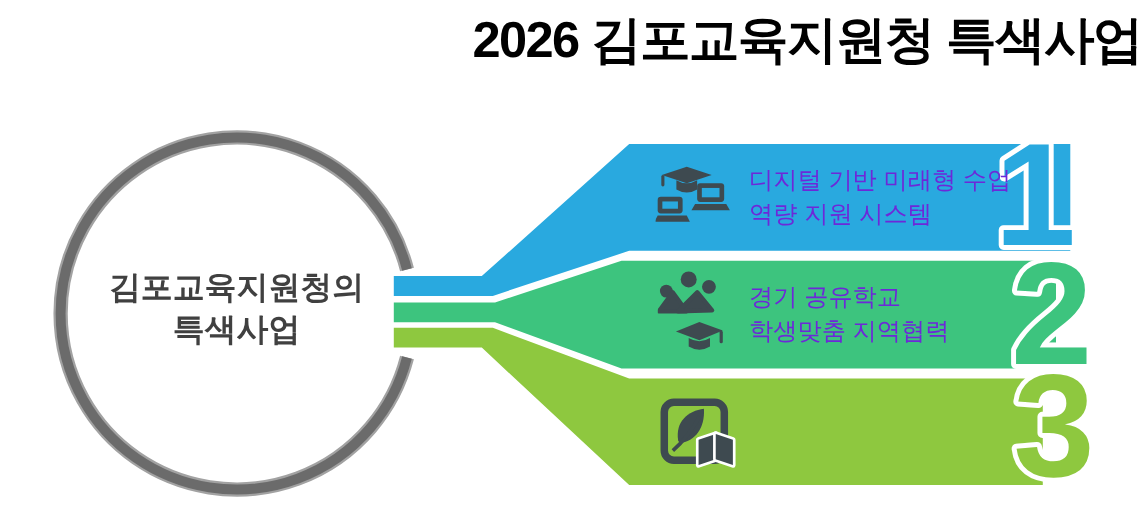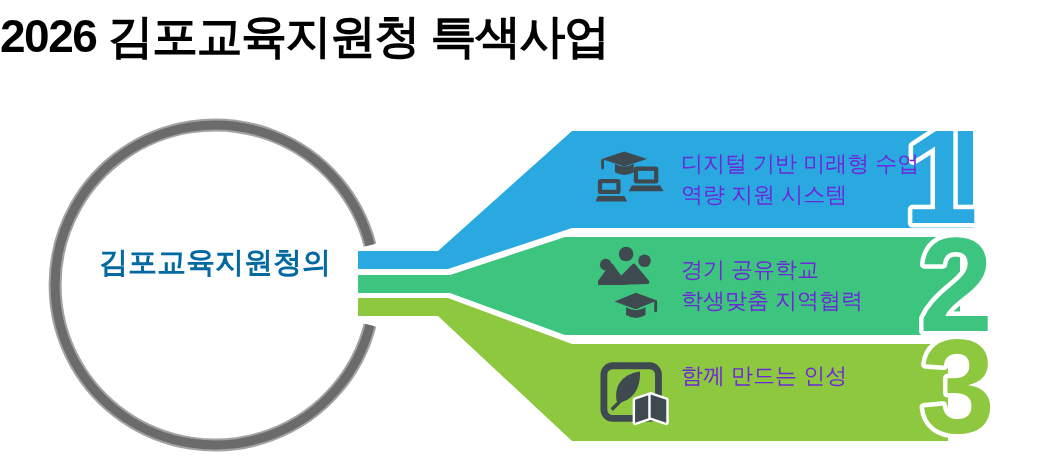--- a/index.html
+++ b/index.html
@@ -2,27 +2,27 @@
 <html><head>
 <meta charset="utf-8">
 <style>
   html,body{margin:0;padding:0;background:#ffffff;}
   .stage{
     position:relative;width:1038px;height:461px;background:#ffffff;overflow:hidden;
     font-family:"Liberation Sans","DejaVu Sans",sans-serif;
   }
   .title{
     position:absolute;left:0;top:10px;width:1038px;margin:0;
-    text-align:left;font-size:46px;line-height:52px;font-weight:800;
+    text-align:right;font-size:46px;line-height:52px;font-weight:800;
     letter-spacing:-1.5px;color:#000000;white-space:nowrap;
   }
   .art{position:absolute;left:0;top:0;width:1038px;height:461px;}
   .circle-label{
     position:absolute;left:55px;top:243px;width:320px;
-    text-align:center;font-size:29px;line-height:38px;font-weight:700;color:#0369a1;
+    text-align:center;font-size:29px;line-height:38px;font-weight:700;color:#404040;
   }
   .item-text{
     position:absolute;left:681px;width:300px;
     color:#6d28d9;font-size:22px;line-height:31px;font-weight:400;
     white-space:nowrap;
   }
   .item-text.t1{top:148px;}
   .item-text.t2{top:254px;}
   .item-text.t3{top:360px;}
   .icon{position:absolute;}
@@ -52,20 +52,21 @@
 
     <path d="M358,298 L448,298 L572,344 L948,344 L948,441 L572,441 L438,316 L358,316 Z" fill="#8EC83F"></path>
 
     <text class="num" x="978" y="223" text-anchor="end" paint-order="stroke" stroke="#ffffff" stroke-width="9" stroke-linejoin="round" fill="#29A9DF">1</text>
     <text class="num" x="993" y="331" text-anchor="end" paint-order="stroke" stroke="#ffffff" stroke-width="9" stroke-linejoin="round" fill="#3DC47E">2</text>
     <text class="num" x="995" y="433" text-anchor="end" paint-order="stroke" stroke="#ffffff" stroke-width="9" stroke-linejoin="round" fill="#8EC83F">3</text>
   </svg>
 
   <div class="circle-label">
     <div>김포교육지원청의</div>
+    <div>특색사업</div>
   </div>
 
   <svg class="icon i1" width="68" height="62" viewBox="0 0 72 62" aria-hidden="true">
     <g fill="#3E4A50">
       <path d="M6 12 L30 4 L54 12 L30 20 Z"></path>
       <path d="M20 17 Q30 23 40 17 L40 26 Q30 32 20 26 Z"></path>
       <rect x="5.5" y="12" width="3" height="11" rx="1.5"></rect>
       <rect x="40" y="20" width="26" height="18" rx="3"></rect>
       <path d="M38 40 L68 40 L71.5 46 L34.5 46 Z"></path>
       <rect x="2" y="33" width="24" height="16" rx="3"></rect>
@@ -100,16 +101,15 @@
 
   <div class="item-text t1">
     <div>디지털 기반 미래형 수업</div>
     <div>역량 지원 시스템</div>
   </div>
   <div class="item-text t2">
     <div>경기 공유학교</div>
     <div>학생맞춤 지역협력</div>
   </div>
   <div class="item-text t3">
-    <div>함께 만드는 인성</div>
   </div>
 
 </div>
 
 </body></html>

